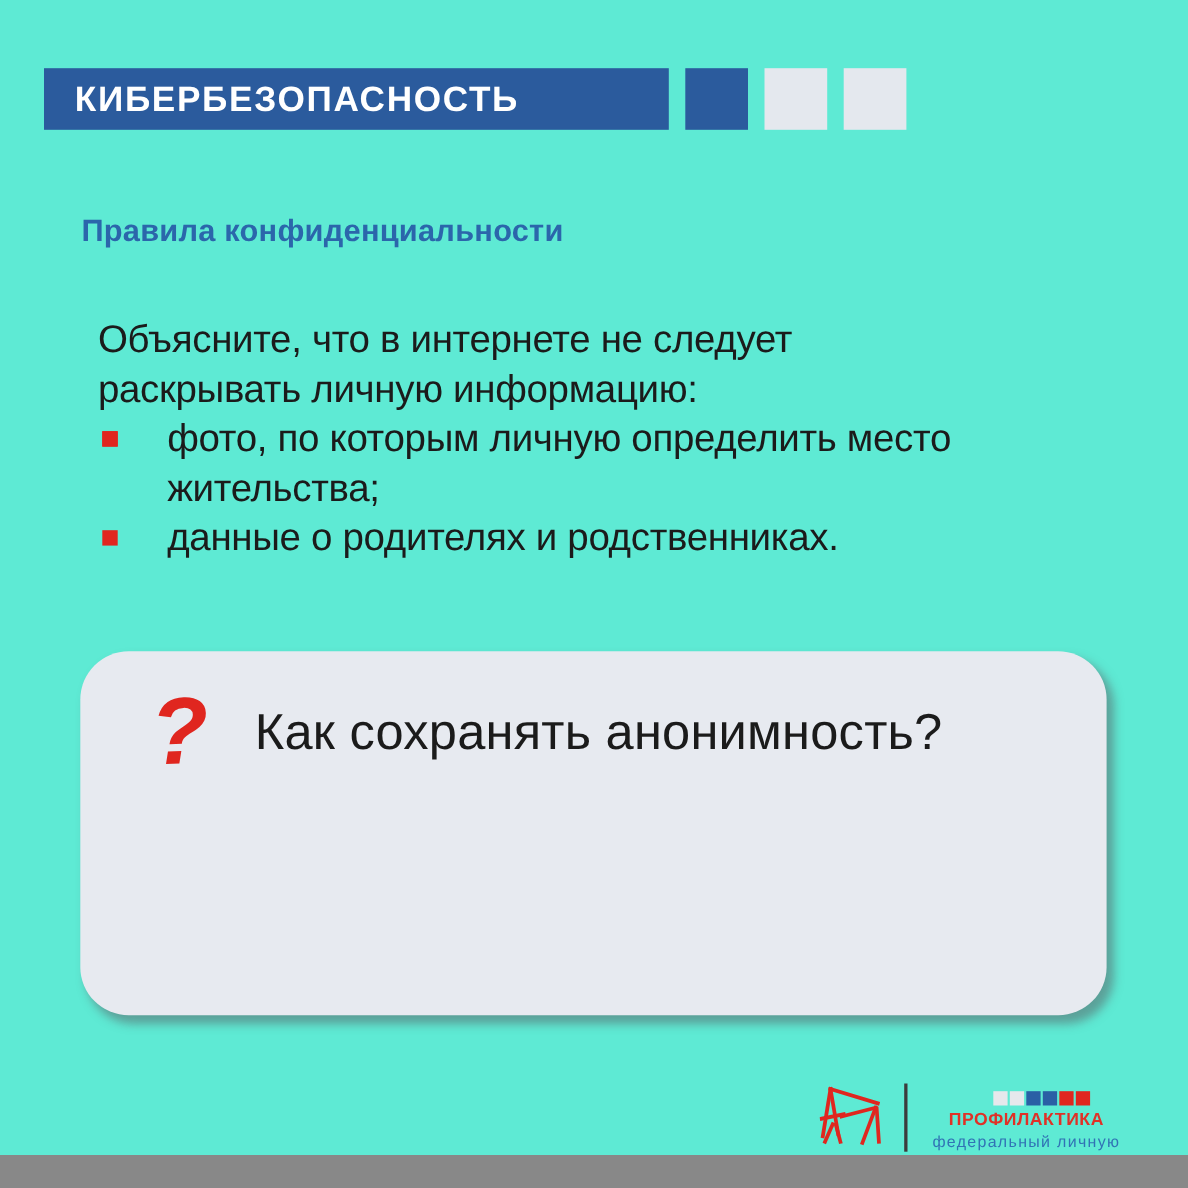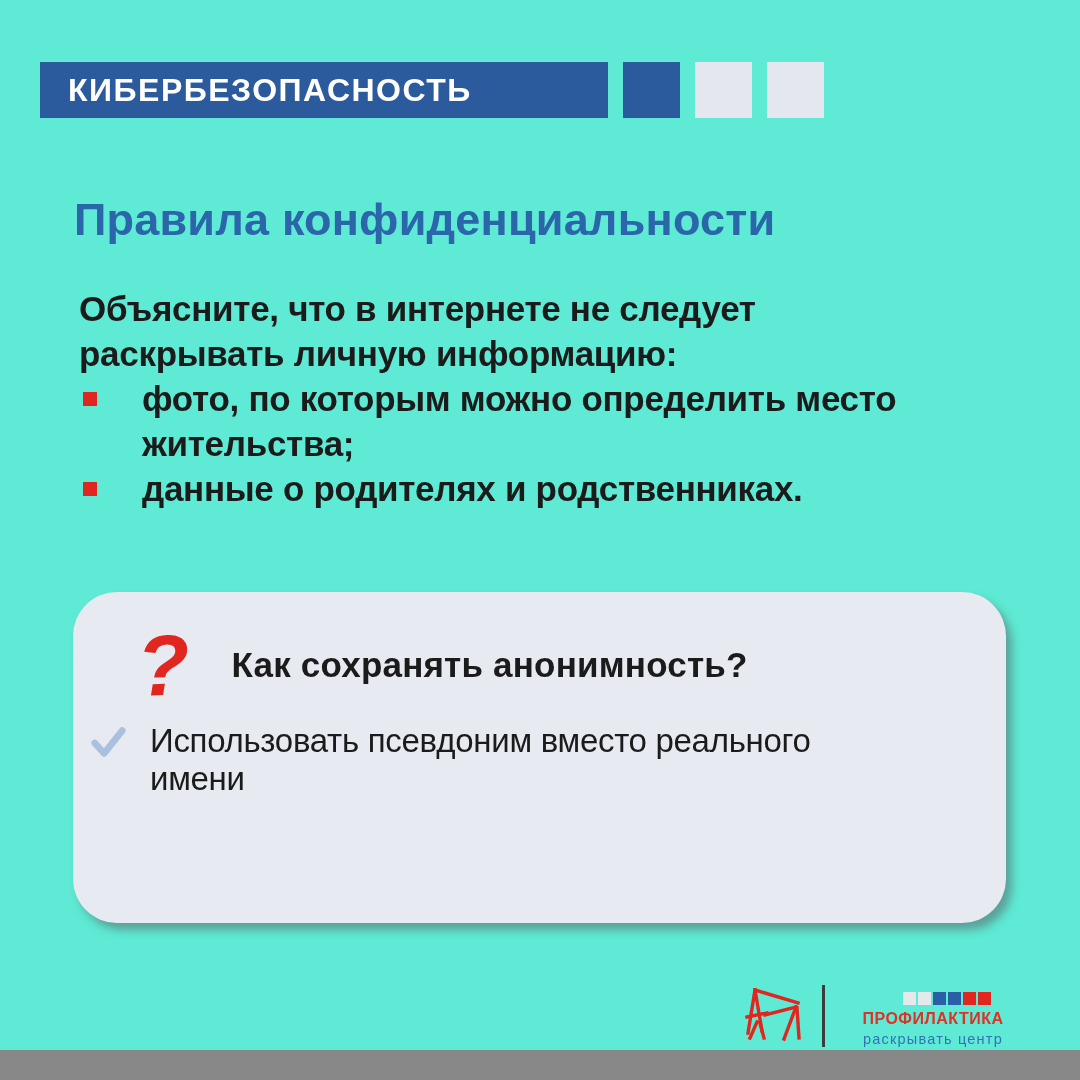--- a/index.html
+++ b/index.html
@@ -19,28 +19,28 @@
   .tagbar span {
     color:#ffffff; font-weight:bold; font-size:32px; letter-spacing:1.5px;
   }
   .sq { width:57px; height:56px; }
   .sq-blue { background:var(--header-blue, #2b5b9d); }
   .sq-gray { background:var(--square-gray, #e4e8ee); }
 
   
   .title {
     position:absolute; left:74px; top:194px; margin:0;
-    font-size:45px; font-weight:bold; color:var(--title-blue, #2b66ab);
+    font-size:28px; font-weight:bold; color:var(--title-blue, #2b66ab);
     letter-spacing:0.2px;
   }
 
   
   .content {
-    position:absolute; left:79px; top:286px; width:920px;
-    font-size:35px; line-height:45px; letter-spacing:-0.3px;font-weight:bold;
+    position:absolute; left:89px; top:286px; width:920px;
+    font-size:35px; line-height:45px; letter-spacing:-0.3px;
   }
   .ml { white-space:pre-line; }
   .intro { margin:0; }
   .privacy-list { list-style:none; margin:0; padding:0; }
   .privacy-list li { position:relative; padding-left:63px; }
   .bullet {
     position:absolute; left:4px; top:16px; width:14px; height:14px;
     background:var(--accent-red, #e0261f);
   }
 
@@ -48,21 +48,21 @@
   .anon-box {
     position:absolute; left:73px; top:592px; width:933px; height:331px;
     background:var(--box-bg, #e7eaf0); border-radius:44px; box-sizing:border-box;
     box-shadow:6px 7px 9px rgba(90,90,95,0.5);
   }
   .box-head { display:flex; align-items:center; gap:42px; margin:24px 0 0 64px; height:98px; }
   .qmark {
     font-size:86px; font-weight:bold; font-style:italic; line-height:1;
     color:var(--accent-red, #e0261f); transform:rotate(-2deg);
   }
-  .box-title { margin:0; font-size:35px; font-weight:bold; letter-spacing:0.2px; color:var(--body-text, #1b1b1b); }
+  .box-title { margin:0; font-size:46px; font-weight:normal; letter-spacing:0.2px; color:var(--body-text, #1b1b1b); }
   .check-list {
     list-style:none; margin:8px 0 0 0; padding:0;
     font-size:33px; line-height:38px; letter-spacing:-0.3px;
   }
   .check-list li { position:relative; padding-left:77px; }
   .check-svg { position:absolute; left:16px; top:1px; width:38px; height:38px; }
 
   
   .footer { position:absolute; left:745px; top:983px; display:flex; align-items:flex-start; }
   .logo-figure { width:62px; height:66px; }
@@ -94,43 +94,36 @@
 
   <section class="content">
     <p class="intro ml">Объясните, что в интернете не следует
 раскрывать личную информацию:</p>
     <ul class="privacy-list">
       <li>
         <span class="bullet"></span>
       </li>
       <li>
         <span class="bullet"></span>
-        <span class="ml">фото, по которым можно определить место
+        <span class="ml">фото, по которым личную определить место
 жительства;</span>
       </li>
       <li>
         <span class="bullet"></span>
         <span class="ml">данные о родителях и родственниках.</span>
       </li>
     </ul>
   </section>
 
   <section class="anon-box">
     <div class="box-head">
       <span class="qmark">?</span>
       <h2 class="box-title">Как сохранять анонимность?</h2>
     </div>
     <ul class="check-list">
-      <li>
-        <svg class="check-svg" viewBox="0 0 40 40">
-          <path d="M6 21 L16 32 L35 8" fill="none" stroke="var(--check-blue, #a9c1de)" stroke-width="7" stroke-linecap="round" stroke-linejoin="round"></path>
-        </svg>
-        <span class="ml">Использовать псевдоним вместо реального
-имени</span>
-      </li>
     </ul>
   </section>
 
   <footer class="footer">
     <svg class="logo-figure" viewBox="0 0 62 66">
       <g fill="none" stroke="var(--accent-red, #e0261f)" stroke-width="3.4" stroke-linecap="square">
         <path d="M10 7 L3 50"></path>
         <path d="M10 7 L17 48"></path>
         <path d="M10 7 L53 20"></path>
         <path d="M2 34 L22 30"></path>
@@ -145,17 +138,17 @@
     <div class="logo-text">
       <div class="mini-squares">
           <div style="background: rgb(230, 232, 236);"></div>
           <div style="background: rgb(230, 232, 236);"></div>
           <div style="background: rgb(42, 95, 165);"></div>
           <div style="background: rgb(42, 95, 165);"></div>
           <div style="background: rgb(224, 38, 31);"></div>
           <div style="background: rgb(224, 38, 31);"></div>
         </div>
       <div class="brand">ПРОФИЛАКТИКА</div>
-      <div class="brand-sub">раскрывать центр</div>
+      <div class="brand-sub">федеральный личную</div>
     </div>
   </footer>
 
 </div>
 
 </body></html>

